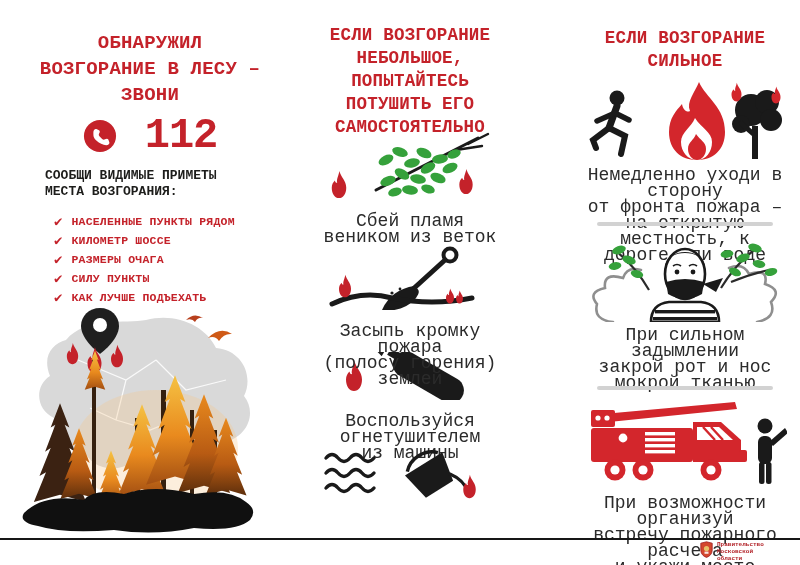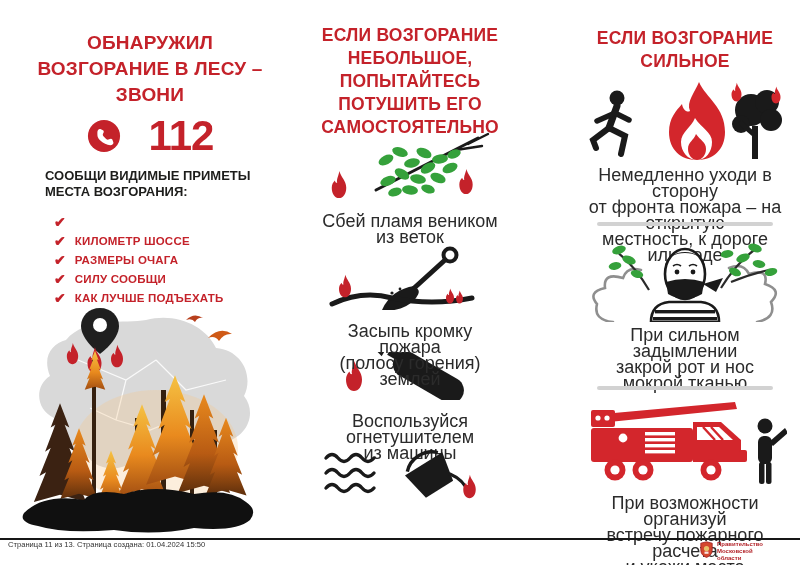--- a/index.html
+++ b/index.html
@@ -1,17 +1,17 @@
 <!DOCTYPE html>
 <html><head>
 <meta charset="utf-8">
 <style>
   html,body{margin:0;padding:0;background:#fff;}
   .poster{position:relative;width:800px;height:565px;background:#fff;overflow:hidden;
-          font-family:Liberation Sans, sans-serif;color:#1d1d1b;}
+          font-family:Liberation Mono, monospace;color:#1d1d1b;}
   .pre{white-space:pre-line;}
   .col-title{color:#c4222a;font-weight:bold;text-align:center;letter-spacing:.2px;}
   
   .col-left{position:absolute;left:20px;top:30px;width:260px;}
   .left-title{font-size:19px;line-height:26px;}
   .phone-row{display:flex;align-items:center;justify-content:center;gap:28px;margin-top:6px;}
   .phone-number{color:#c4222a;font-weight:bold;font-size:42px;line-height:44px;letter-spacing:-1px;}
   .subtitle{font-size:13px;line-height:16px;font-weight:bold;color:#1d1d1b;
             width:210px;margin:10px auto 0;}
   .checklist{margin-top:12px;padding-left:34px;}
@@ -75,32 +75,33 @@
       </span>
       <span class="phone-number">112</span>
     </div>
 
     <div class="subtitle pre">СООБЩИ ВИДИМЫЕ ПРИМЕТЫ
 МЕСТА ВОЗГОРАНИЯ:</div>
 
     <div class="checklist">
       <div class="check-row">
         <span class="check-mark">✔</span>
+        <span class="check-label">НАСЕЛЕННЫЕ ПУНКТЫ РЯДОМ</span>
       </div>
       <div class="check-row">
         <span class="check-mark">✔</span>
         <span class="check-label">КИЛОМЕТР ШОССЕ</span>
       </div>
       <div class="check-row">
         <span class="check-mark">✔</span>
         <span class="check-label">РАЗМЕРЫ ОЧАГА</span>
       </div>
       <div class="check-row">
         <span class="check-mark">✔</span>
-        <span class="check-label">СИЛУ СООБЩИ</span>
+        <span class="check-label">СИЛУ ПУНКТЫ</span>
       </div>
       <div class="check-row">
         <span class="check-mark">✔</span>
         <span class="check-label">КАК ЛУЧШЕ ПОДЪЕХАТЬ</span>
       </div>
     </div>
   </div>
 
   <div class="illustration">
     <svg width="282" height="242" viewBox="0 0 282 242">
@@ -344,21 +345,20 @@
         <path d="M186 42 L202 28 L205 33 L190 46 Z"></path>
       </g>
     </svg>
     <p class="caption pre" style="width:190px;margin-top:5px;">При возможности организуй
 встречу пожарного расчета
 и укажи место возгорания</p>
   </div>
 
   <div class="footer-rule"></div>
   <div class="footer-text">
-    <div>Страница 11 из 13. Страница создана: 01.04.2024 15:50</div>
   </div>
   <div class="gov-block">
     <span>
       <svg width="13" height="17" viewBox="0 0 13 17">
         <path d="M6.5 0.8 L12.2 2.2 V9 C12.2 13 9.6 15.4 6.5 16.4 C3.4 15.4 0.8 13 0.8 9 V2.2 Z" fill="#d4472e" stroke="#9e1c22" stroke-width="0.8"></path>
         <circle cx="6.5" cy="7.6" r="2.6" fill="#e8c06a"></circle>
         <rect x="4.5" y="10.6" width="4" height="2.2" fill="#fff" opacity="0.85"></rect>
       </svg>
     </span>
     <span class="gov-label pre">Правительство

